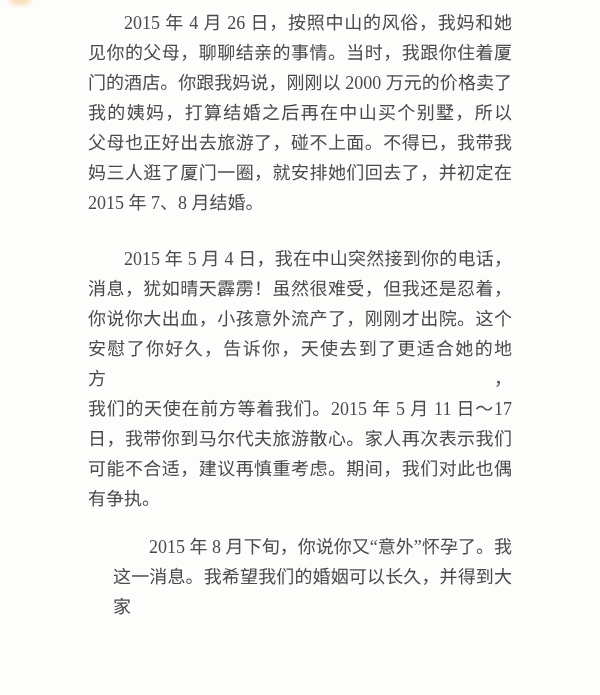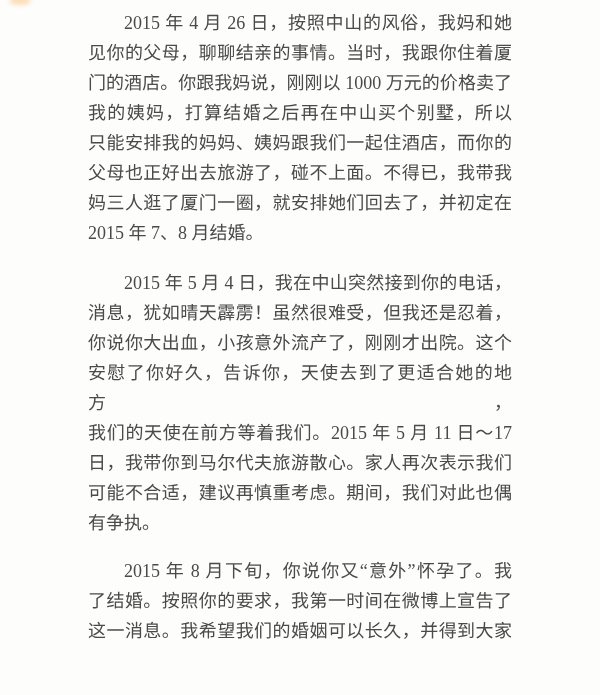--- a/index.html
+++ b/index.html
@@ -26,56 +26,54 @@
     position: absolute;
     left: 88px;
     top: 8px;
     width: 424px;
     color: #4a4a4a;
     font-size: 18px;
     line-height: 30px;
     overflow: hidden;
   }
   .para { margin: 0; }
-  .para + .para { margin-top: 20px; }
-  .para:nth-child(3) { margin-top: 18px; }
+  .para + .para { margin-top: 26px; }
+  .para:nth-child(3) { margin-top: 18px; margin-left: 25px; }
   .line {
     display: block;
     text-align: justify;
     text-align-last: justify;
     text-justify: inter-ideograph;
   }
   .line.first { text-indent: 2em; }
   .line.plast { text-align-last: left; }
 </style>
 </head>
 <body>
 
 <div class="page" style="background: rgb(253, 253, 252);">
   <div class="smudge" style="background: rgb(251, 210, 160);"></div>
   <div class="doc" style="color: rgb(74, 74, 74);">
       <p class="para">
         <span class="line first">2015 年 4 月 26 日，按照中山的风俗，我妈和她</span>
         <span class="line">见你的父母，聊聊结亲的事情。当时，我跟你住着厦</span>
-        <span class="line">门的酒店。你跟我妈说，刚刚以 1000 万元的价格卖了</span>
+        <span class="line">门的酒店。你跟我妈说，刚刚以 2000 万元的价格卖了</span>
         <span class="line">我的姨妈，打算结婚之后再在中山买个别墅，所以</span>
-        <span class="line">只能安排我的妈妈、姨妈跟我们一起住酒店，而你的</span>
         <span class="line">父母也正好出去旅游了，碰不上面。不得已，我带我</span>
         <span class="line">妈三人逛了厦门一圈，就安排她们回去了，并初定在</span>
         <span class="line plast">2015 年 7、8 月结婚。</span>
       </p>
       <p class="para">
         <span class="line first">2015 年 5 月 4 日，我在中山突然接到你的电话，</span>
         <span class="line">消息，犹如晴天霹雳！虽然很难受，但我还是忍着，</span>
         <span class="line">你说你大出血，小孩意外流产了，刚刚才出院。这个</span>
         <span class="line">安慰了你好久，告诉你，天使去到了更适合她的地方，</span>
         <span class="line">我们的天使在前方等着我们。2015 年 5 月 11 日～17</span>
         <span class="line">日，我带你到马尔代夫旅游散心。家人再次表示我们</span>
         <span class="line">可能不合适，建议再慎重考虑。期间，我们对此也偶</span>
         <span class="line plast">有争执。</span>
       </p>
       <p class="para">
         <span class="line first">2015 年 8 月下旬，你说你又“意外”怀孕了。我</span>
-        <span class="line">了结婚。按照你的要求，我第一时间在微博上宣告了</span>
         <span class="line">这一消息。我希望我们的婚姻可以长久，并得到大家</span>
       </p>
     </div>
 </div>
 
 </body></html>

